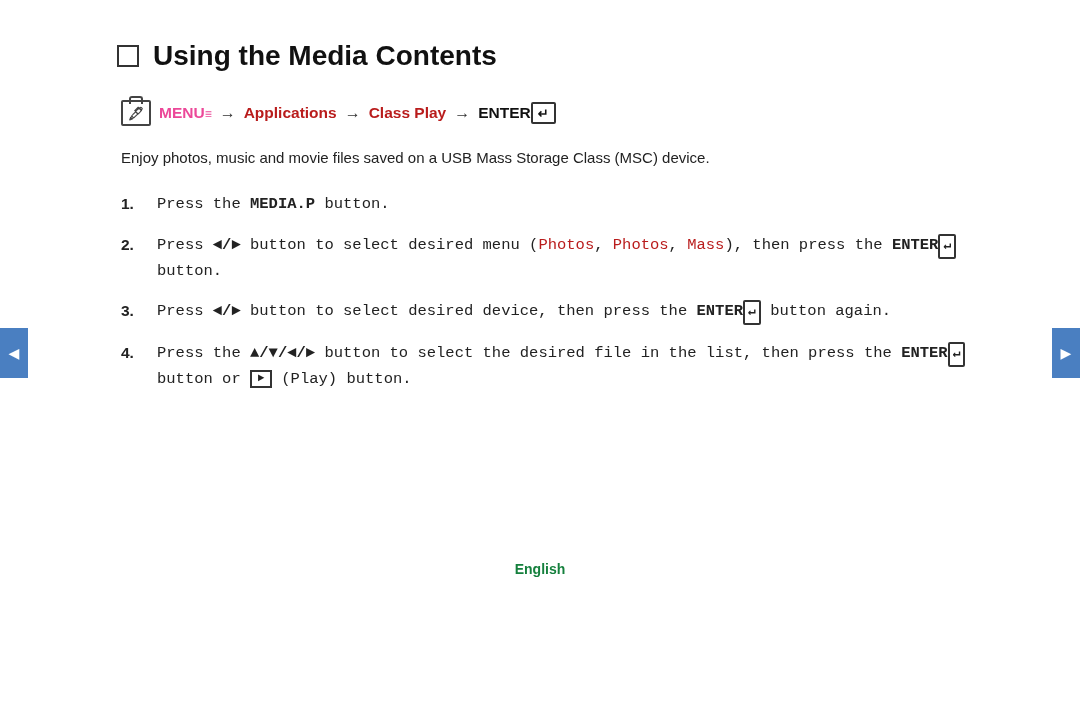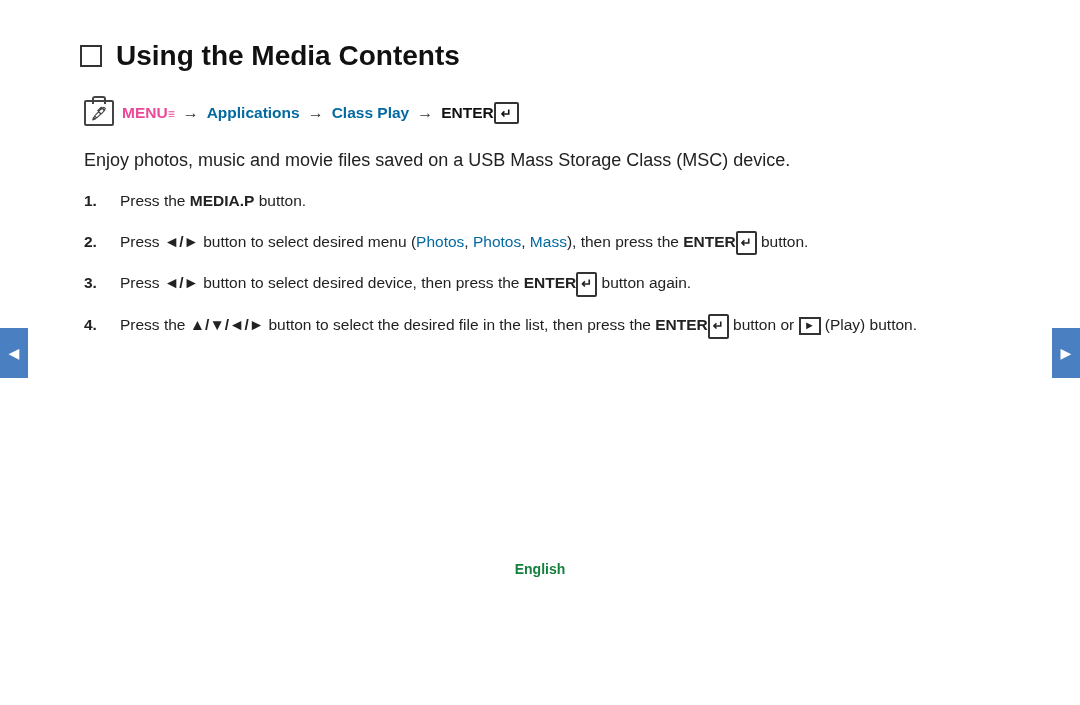--- a/index.html
+++ b/index.html
@@ -16,21 +16,21 @@
       font-size: 16px;
       color: #222222;
       position: relative;
       overflow: hidden;
     }
 
     .page-container {
       width: 1080px;
       height: 597px;
       position: relative;
-      padding: 40px 80px 40px 80px;
+      padding: 40px 80px 40px 117px;
     }
 
     .title-row {
       display: flex;
       align-items: center;
       gap: 14px;
       margin-bottom: 28px;
     }
 
     .checkbox-icon {
@@ -84,21 +84,21 @@
       border-bottom: none;
       border-radius: 3px 3px 0 0;
     }
 
     .arrow-separator {
       color: #333;
       font-size: 16px;
     }
 
     .link-blue {
-      color: #0369a1;
+      color: #b91c1c;
     }
 
     .menu-label-bold {
       font-weight: bold;
       color: #ec4899;
     }
 
     .enter-key {
       display: inline-flex;
       align-items: center;
@@ -114,23 +114,23 @@
       font-weight: bold;
       border-radius: 2px;
       position: relative;
     }
 
     .enter-box .return-arrow {
       font-size: 13px;
     }
 
     .description {
-      font-size: 18px;
+      font-size: 15px;
       color: #222;
-      margin-bottom: 14px;
+      margin-bottom: 22px;
       line-height: 1.6;
       padding-left: 4px;
     }
 
     .steps-list {
       list-style: none;
       padding-left: 4px;
     }
 
     .steps-list li {
@@ -144,20 +144,21 @@
 
     .step-num {
       font-weight: bold;
       min-width: 20px;
       flex-shrink: 0;
       font-size: 15.5px;
     }
 
     .step-content {
       flex: 1;
+      font-family: Liberation Mono, monospace;
     }
 
     .nav-arrow-left {
       position: absolute;
       left: 0;
       top: 50%;
       transform: translateY(-50%);
       width: 28px;
       height: 50px;
       background: #4a7fc1;

